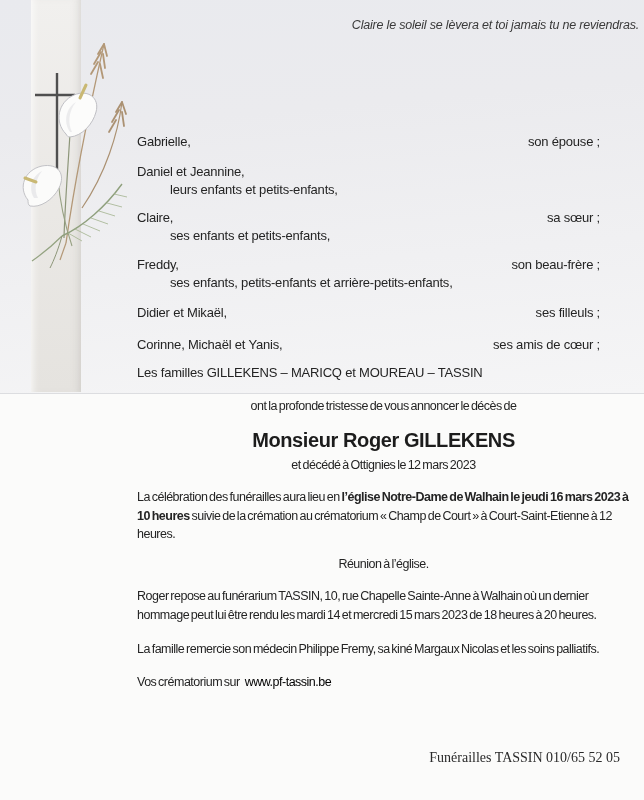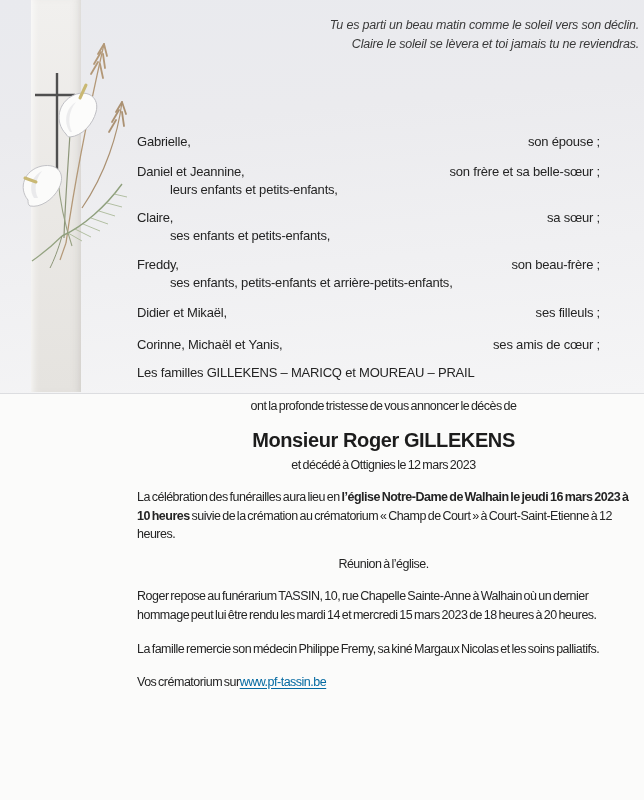--- a/index.html
+++ b/index.html
@@ -42,21 +42,21 @@
   .deceased{margin-top:9px;font-size:20px;line-height:33px;font-weight:bold;letter-spacing:-.4px;word-spacing:normal;color:#1c1c1c;}
   .born{margin-top:4px;line-height:17px;}
   .died{line-height:17px;}
   .p1{margin-top:14px;}
   .dispersion{margin-top:13px;}
   .reunion{margin-top:11px;}
   .repose{margin-top:14px;}
   .thanks{margin-top:16px;}
   .condol{margin-top:14px;}
   .bold{font-weight:bold;}
-  .url{text-decoration:underline;text-underline-offset:2px;color:#0369a1;}
+  .url{text-underline-offset:2px;margin-left:5px;color:#000000;}
   .footer{
     position:absolute;top:750px;right:24px;
     font-family:"Liberation Serif","DejaVu Serif",serif;
     font-size:14px;color:#2a2a2a;letter-spacing:0;
   }
 </style>
 </head>
 <body>
 
 <div class="page">
@@ -107,62 +107,61 @@
     <path d="M58,96 C46,84 50,64 66,57 C80,51 92,60 88,74 C85,86 74,98 62,99 C60,99 59,98 58,96 Z" fill="#fcfcfb" stroke="#bfbfc4" stroke-width="1"></path>
     <path d="M62,94 C55,84 58,70 68,64 C60,74 60,86 64,94 Z" fill="#e7e7ea" opacity="0.8"></path>
     <line x1="72" y1="60" x2="78" y2="47" stroke="#c9b873" stroke-width="3" stroke-linecap="round"></line>
 
     <path d="M20,162 C10,150 16,132 34,128 C50,125 58,136 51,150 C45,162 32,170 22,168 C20,167 20,164 20,162 Z" fill="#fbfbfa" stroke="#c2c2c6" stroke-width="1"></path>
     <path d="M26,160 C20,150 24,138 34,133 C27,142 26,152 30,160 Z" fill="#e6e6e9" opacity="0.8"></path>
     <line x1="28" y1="144" x2="17" y2="140" stroke="#c9b873" stroke-width="3" stroke-linecap="round"></line>
   </svg>
 
   <div class="poem">
-    <div>Tu es parti un beau matin comme le soleil vers son déclin.</div>
     <div>Claire le soleil se lèvera et toi jamais tu ne reviendras.</div>
   </div>
 
   <div class="family-list">
     <div class="frow" style="top:133px">
       <span>Gabrielle,</span>
       <span>son épouse ;</span>
     </div>
     <div class="frow" style="top:163px">
       <span>Daniel et Jeannine,</span>
-      <span>son frère et sa belle-sœur ;</span>
     </div>
     <div class="fsub" style="top:181px">leurs enfants et petits-enfants,</div>
     <div class="frow" style="top:209px">
       <span>Claire,</span>
       <span>sa sœur ;</span>
     </div>
     <div class="fsub" style="top:227px">ses enfants et petits-enfants,</div>
     <div class="frow" style="top:256px">
       <span>Freddy,</span>
       <span>son beau-frère ;</span>
     </div>
     <div class="fsub" style="top:274px">ses enfants, petits-enfants et arrière-petits-enfants,</div>
     <div class="frow" style="top:304px">
       <span>Didier et Mikaël,</span>
       <span>ses filleuls ;</span>
     </div>
     <div class="frow" style="top:336px">
       <span>Corinne, Michaël et Yanis,</span>
       <span>ses amis de cœur ;</span>
     </div>
-    <div class="families-line" style="top:364px">Les familles GILLEKENS – MARICQ et MOUREAU – PRAIL</div>
+    <div class="families-line" style="top:364px">Les familles GILLEKENS – MARICQ et MOUREAU – TASSIN</div>
   </div>
 
   <div class="lower-text">
     <div class="intro centered">ont la profonde tristesse de vous annoncer le décès de</div>
     <div class="deceased centered">Monsieur Roger GILLEKENS</div>
     <div class="died centered">et décédé à Ottignies le 12 mars 2023</div>
 
     <div class="p1"><span>La célébration des funérailles aura lieu en </span><span class="bold">l’église Notre-Dame de Walhain le jeudi 16 mars 2023 à 10 heures</span><span> suivie de la crémation au crématorium « Champ de Court » à Court-Saint-Etienne à 12 heures.</span></div>
 
     <div class="reunion centered">Réunion à l’église.</div>
     <div class="repose">Roger repose au funérarium TASSIN, 10, rue Chapelle Sainte-Anne à Walhain où un dernier hommage peut lui être rendu les mardi 14 et mercredi 15 mars 2023 de 18 heures à 20 heures.</div>
     <div class="thanks">La famille remercie son médecin Philippe Fremy, sa kiné Margaux Nicolas et les soins palliatifs.</div>
     <div class="condol"><span>Vos crématorium sur</span><span class="url">www.pf-tassin.be</span></div>
   </div>
 
+  <div class="footer">Funérailles TASSIN 010/65 52 05</div>
 
 </div>
 
 </body></html>

